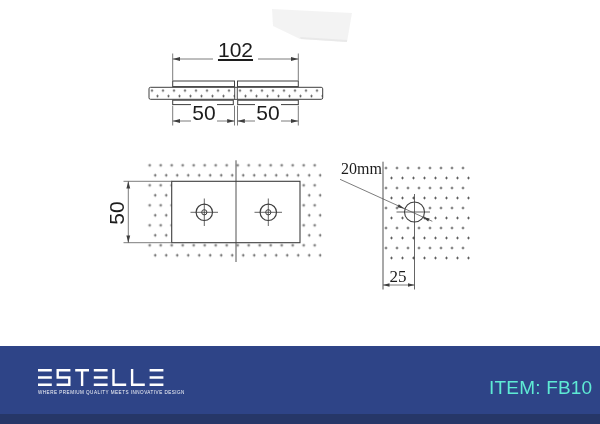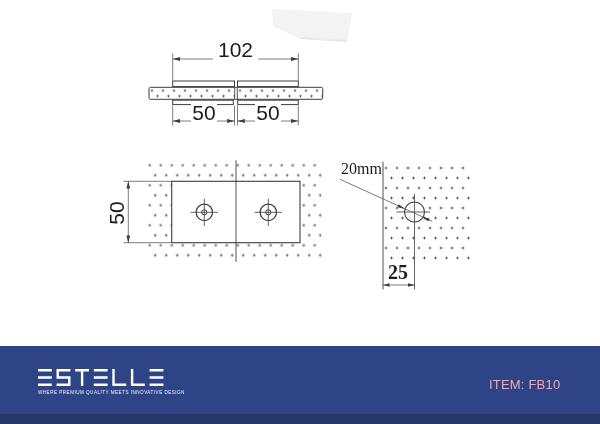--- a/index.html
+++ b/index.html
@@ -24,21 +24,21 @@
   .footer-shade{
     position:absolute;left:0;bottom:0;width:100%;height:10px;background:#263768;
   }
   .brand{position:absolute;left:38px;top:23px;}
   .logo-svg path{stroke:#ffffff;stroke-width:2.4;fill:none;stroke-linecap:butt;}
   .tagline{
     margin-top:3px;width:127px;color:#ffffff;font-size:4.6px;letter-spacing:0.48px;
     white-space:nowrap;opacity:0.95;font-family:"Liberation Sans",sans-serif;
   }
   .item-label{
-    position:absolute;left:489px;top:31px;color:#fca5a5;font-size:13px;
+    position:absolute;left:489px;top:31px;color:#5eead4;font-size:19px;
     letter-spacing:0.2px;white-space:nowrap;
   }
   .sr-only{
     position:absolute;width:1px;height:1px;overflow:hidden;clip:rect(0 0 0 0);
     white-space:nowrap;
   }
 </style>
 </head>
 <body>
 
@@ -131,31 +131,31 @@
       <line x1="340" y1="179.3" x2="432.3" y2="221.3" stroke="#5a5a5a" stroke-width="0.8"></line>
       <polygon points="404.5,208.7 397.4,207.3 398.8,204.3" fill="#3e3e3e" stroke="none"></polygon>
       <polygon points="422.5,217 428.2,221.4 429.6,218.4" fill="#3e3e3e" stroke="none"></polygon>
 
       <line x1="383" y1="285" x2="414.5" y2="285" stroke="#5a5a5a" stroke-width="0.8"></line>
       <polygon points="383,285 389.5,283.2 389.5,286.8" fill="#3e3e3e" stroke="none"></polygon>
       <polygon points="414.5,285 408,283.2 408,286.8" fill="#3e3e3e" stroke="none"></polygon>
     </g>
   </svg>
 
-  <div class="label dim-sans bg-white" style="left:213px;top:39px;width:45px;">102</div>
+  <div class="label dim-sans bg-white" style="left:213px;top:39px;width:45px;text-decoration:underline;">102</div>
 
   <div class="label dim-sans bg-white" style="left:191px;top:102px;width:26px;">50</div>
 
   <div class="label dim-sans bg-white" style="left:255px;top:102px;width:26px;">50</div>
 
   <div class="label dim-sans rot90" style="left:95px;top:202px;width:43px;height:22px;">50</div>
 
   <div class="label dim-serif" style="left:341px;top:160.5px;font-size:16px;">20mm</div>
 
-  <div class="label dim-serif" style="left:384px;top:262px;width:28px;font-size:20px;font-weight:bold;">25</div>
+  <div class="label dim-serif" style="left:384px;top:268px;width:28px;font-size:17px;font-weight:normal;">25</div>
 
   <div class="footer">
     <div class="brand">
       <svg class="logo-svg" width="126" height="18" viewBox="0 0 126 18">
         <g>
             <path d="M0,1.2H13.8 M0,8.5H13.8 M0,15.8H13.8"></path>
           </g>
         <g transform="translate(18.6,0)">
             <path d="M13.8,1.2H1.1V8.5H12.7V15.8H0"></path>
           </g>

